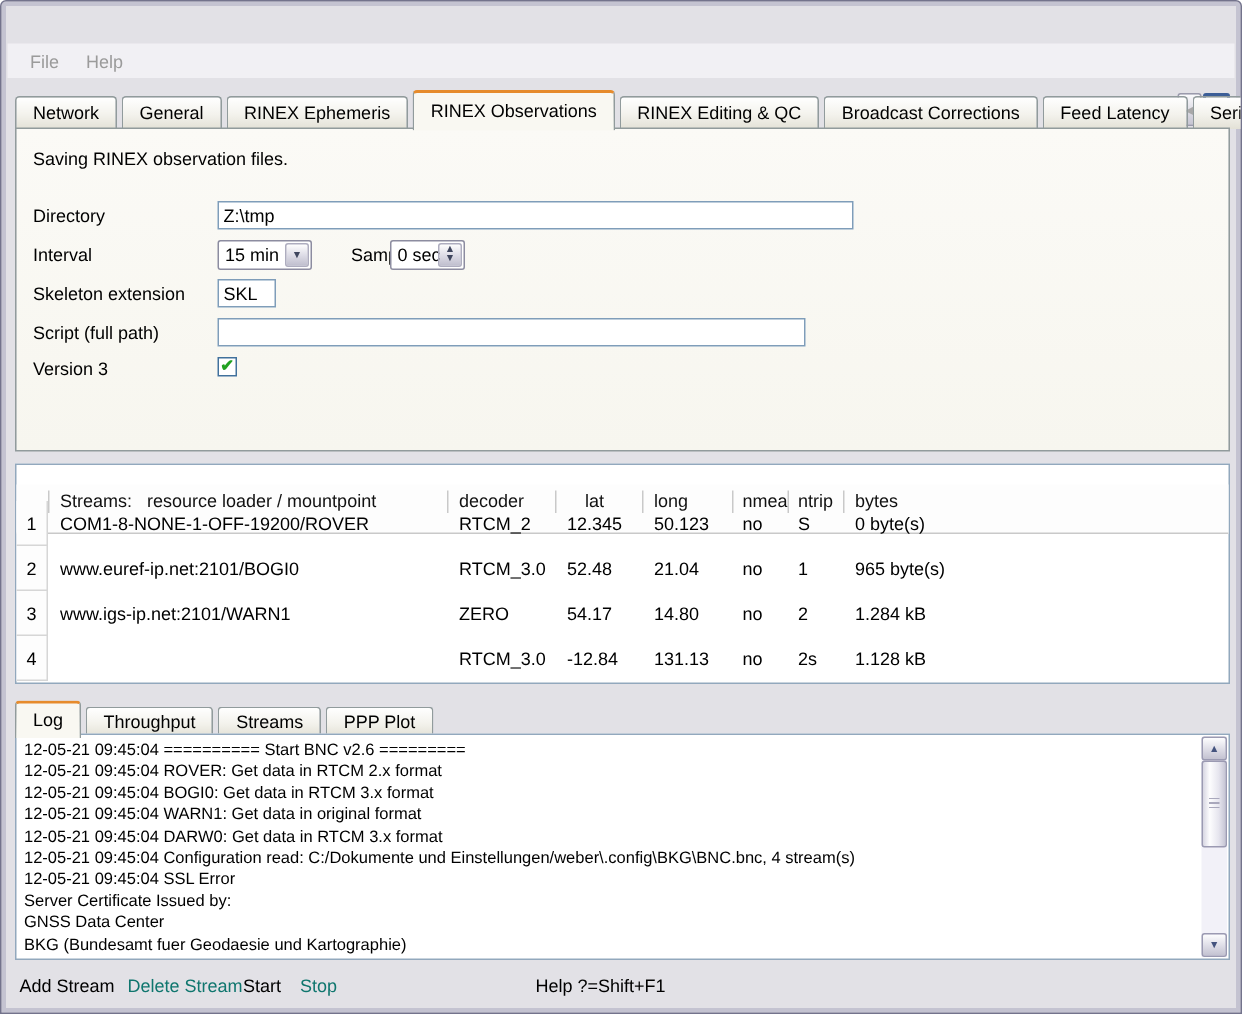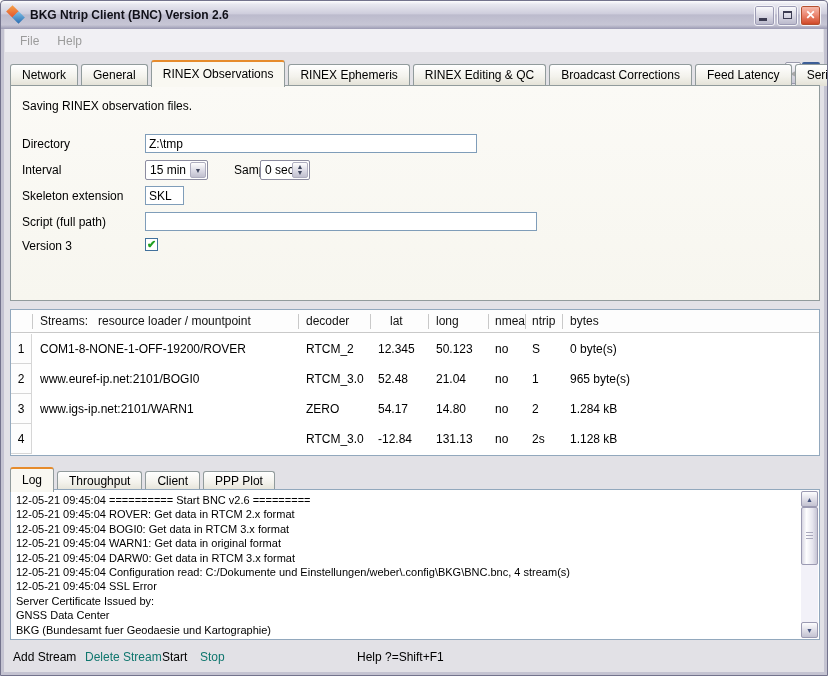--- a/index.html
+++ b/index.html
@@ -88,21 +88,21 @@
   .checkbox{
     position:absolute;width:13px;height:13px;background:#fff;border:1px solid #41719c;
     display:flex;align-items:center;justify-content:center;
   }
   .checkbox .check{color:#21a121;font-size:11px;font-weight:bold;line-height:1;margin-top:-1px;}
   
   .stable{
     position:absolute;left:9px;top:308px;width:810px;height:147px;
     background:#fff;border:1px solid #92a8bd;
   }
-  .thead{position:absolute;left:0;top:0;right:0;height:23px;border-bottom:1px solid #c9c9c9;background:#fdfdfd;}
+  .thead{position:absolute;left:0;top:13px;right:0;height:33px;border-bottom:1px solid #c9c9c9;background:#fdfdfd;}
   .hcell{position:absolute;top:4px;white-space:pre;color:#111;}
   .hsep{position:absolute;top:4px;height:15px;width:1px;background:#c9c9c9;}
   .trow{position:absolute;left:0;right:0;height:30px;}
   .rownum{
     position:absolute;left:0;top:0;width:21px;height:30px;line-height:30px;text-align:center;
     border-right:1px solid #d6d6d6;border-bottom:1px solid #d6d6d6;background:#fdfdfd;
   }
   .rcell{position:absolute;top:0;line-height:30px;white-space:nowrap;}
   
   .logbox{
@@ -131,64 +131,46 @@
   .footer{position:absolute;left:4px;right:4px;bottom:4px;height:28px;background:#e2e1e6;}
   .fbtn{position:absolute;top:7px;white-space:nowrap;cursor:default;}
   .fbtn.disabled{color:#0f766e;}
   .fhelp{position:absolute;top:7px;left:352px;}
 </style>
 </head>
 <body>
 
 <div class="window">
 
-  <div class="titlebar">
-    <div class="app-icon">
-        <span class="d1"></span>
-        <span class="d2"></span>
-      </div>
-    <div class="title-text">BKG Ntrip Client (BNC) Version 2.6</div>
-    <div class="winbtns">
-      <div class="winbtn">
-          <span class="glyph-min"></span>
-        </div>
-      <div class="winbtn">
-          <span class="glyph-max"></span>
-        </div>
-      <div class="winbtn close">
-          <span class="glyph-close">✕</span>
-        </div>
-    </div>
-  </div>
 
   <div class="menubar">
     <span class="menu-item">File</span>
     <span class="menu-item">Help</span>
   </div>
 
   <div class="tabbar top">
     <div class="tab">Network</div>
     <div class="tab">General</div>
+    <div class="tab">RINEX Ephemeris</div>
     <div class="tab active">RINEX Observations</div>
-    <div class="tab">RINEX Ephemeris</div>
     <div class="tab">RINEX Editing &amp; QC</div>
     <div class="tab">Broadcast Corrections</div>
     <div class="tab">Feed Latency</div>
     <div class="tab">Serial Output</div>
     <div class="tab-scrollers">
       <div class="tscroll disabled">◀</div>
       <div class="tscroll focused">▶</div>
     </div>
   </div>
 
   <div class="panel">
     <div class="desc">Saving RINEX observation files.</div>
 
     <div class="f-label" style="top:51px;">Directory</div>
-    <input class="tinput" style="left: 134px; top: 48px; width: 332px;" value="Z:\tmp">
+    <input class="tinput" style="left: 134px; top: 48px; width: 424px;" value="Z:\tmp">
 
     <div class="f-label" style="top:77px;">Interval</div>
     <div class="combo" style="left:134px;top:74px;width:63px;">
       <span class="val">15 min</span>
       <span class="arrowbtn">▼</span>
     </div>
     <div class="f-label" style="left:196px;top:77px;padding-left:27px;">Sampling</div>
     <div class="spin" style="left:249px;top:74px;width:50px;">
       <span class="val">0 sec</span>
       <span class="arrows">
@@ -264,21 +246,21 @@
       <span class="rcell" style="left:425px;">131.13</span>
       <span class="rcell" style="left:484px;">no</span>
       <span class="rcell" style="left:521px;">2s</span>
       <span class="rcell" style="left:559px;">1.128 kB</span>
     </div>
   </div>
 
   <div class="tabbar bottom">
     <div class="tab active">Log</div>
     <div class="tab">Throughput</div>
-    <div class="tab">Client</div>
+    <div class="tab">Streams</div>
     <div class="tab">PPP Plot</div>
   </div>
 
   <div class="logbox">
     <div class="logtext">12-05-21 09:45:04 ========== Start BNC v2.6 =========
 12-05-21 09:45:04 ROVER: Get data in RTCM 2.x format
 12-05-21 09:45:04 BOGI0: Get data in RTCM 3.x format
 12-05-21 09:45:04 WARN1: Get data in original format
 12-05-21 09:45:04 DARW0: Get data in RTCM 3.x format
 12-05-21 09:45:04 Configuration read: C:/Dokumente und Einstellungen/weber\.config\BKG\BNC.bnc, 4 stream(s)

